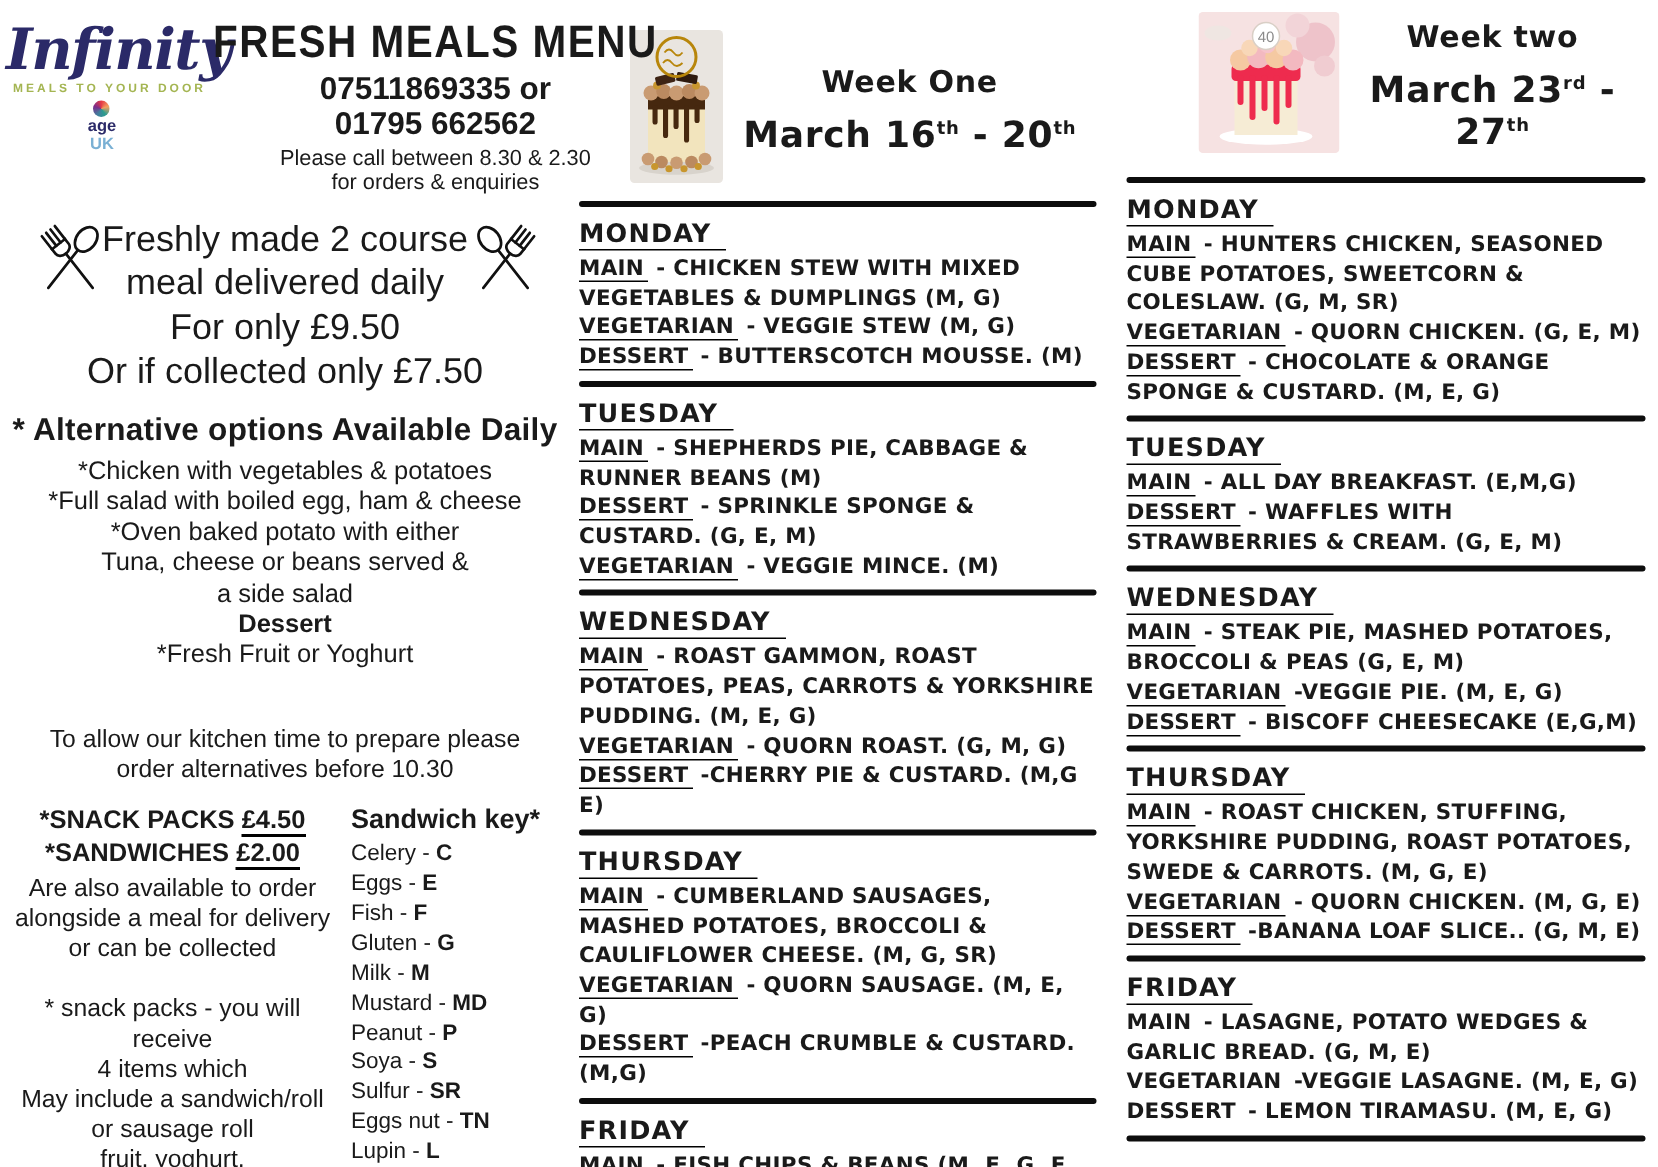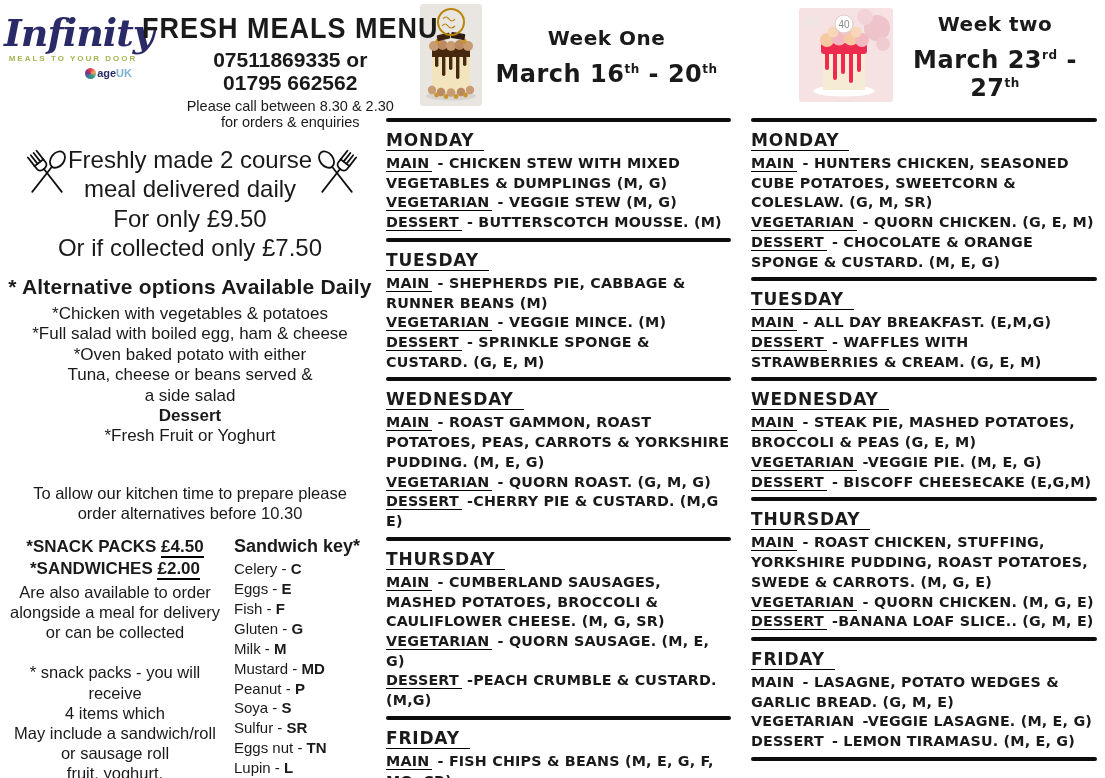--- a/index.html
+++ b/index.html
@@ -8,21 +8,21 @@
   .page { display:flex; width:1105px; height:778px; }
 
   
   .col-left { width:378px; flex:0 0 378px; padding:6px 2px 0 4px; }
   .top-row { display:flex; }
   .logo { width:138px; padding-top:8px; text-align:center; position:relative; }
   .logo-script { font-family:"DejaVu Serif", serif; font-style:italic; font-weight:bold;
     font-size:38px; color:#2b2a68; line-height:1.0; letter-spacing:-1px; }
   .logo-sub { font-size:8px; letter-spacing:2px; color:#a4b552; font-weight:bold; margin-top:2px; }
   .ageuk { margin-top:4px; font-size:11px; font-weight:bold; display:flex; justify-content:flex-end;
-    align-items:center; padding-right:10px; }
+    align-items:center; padding-right:10px;flex-direction:column; }
   .swirl { width:11px; height:11px; border-radius:50%; margin-right:1px;
     background:conic-gradient(#e63946,#f4a261,#2a9d8f,#457b9d,#7b2d8b,#e63946); display:inline-block; }
   .age-t { color:#2b2a68; } .uk-t { color:#7ab0d4; }
   .title-block { flex:1; text-align:center; padding-top:6px; }
   .main-title { font-size:27px; font-weight:800; letter-spacing:1px; line-height:1.05;
     transform:scaleY(1.12); transform-origin:top; white-space:nowrap; }
   .phones { font-size:21px; font-weight:bold; line-height:1.1; margin-top:8px; white-space:pre-line; }
   .call-note { font-size:14.5px; line-height:1.15; margin-top:3px; white-space:pre-line; }
 
   .promo { position:relative; text-align:center; margin-top:14px; }
@@ -41,21 +41,21 @@
   .snack-title { font-size:17px; font-weight:800; line-height:1.3; }
   .snack-title .price { border-bottom:2px solid #000; }
   .snack-body { font-size:16.5px; line-height:1.22; margin-top:2px; white-space:pre-line; }
   .snack-detail { font-size:16.5px; line-height:1.22; margin-top:20px; white-space:pre-line; }
   .allerg-col { flex:1; padding-left:8px; }
   .allerg-title { font-size:18px; font-weight:800; margin-bottom:2px; }
   .allerg-item { font-size:15px; line-height:1.33; }
   .allerg-item b { font-weight:800; }
 
   
-  .col-week { flex:0 0 363px; padding:0 10px 0 8px; }
+  .col-week { flex:0 0 363px; padding:16px 10px 0 8px; }
   .col-week.right { flex:1; padding:0 8px 0 10px; }
   .week-header { display:flex; align-items:center; height:114px; }
   .cake-wrap { margin-left:34px; }
   .col-week.right .cake-wrap { margin-left:48px; }
   .week-titles { flex:1; text-align:center; font-family:"DejaVu Sans", sans-serif; }
   .week-name { font-size:20px; font-weight:600; letter-spacing:0.5px; }
   .week-dates { font-size:24px; font-weight:600; margin-top:10px; letter-spacing:0.5px; }
   .week-dates sup { font-size:12px; }
   .rule { height:4px; background:#0d0d0d; border-radius:2px; margin:4px 0 6px 0; }
   .day { padding:2px 0 1px 0; }
@@ -227,22 +227,22 @@
       <h3 class="day-name">MONDAY</h3>
       <p class="mrow"><span class="lbl">MAIN</span><span> - CHICKEN STEW WITH MIXED VEGETABLES &amp;  DUMPLINGS (M, G)</span></p>
       <p class="mrow"><span class="lbl">VEGETARIAN</span><span> - VEGGIE STEW (M, G)</span></p>
       <p class="mrow"><span class="lbl">DESSERT</span><span> - BUTTERSCOTCH MOUSSE. (M)</span></p>
     </section>
     <div class="rule"></div>
 
     <section class="day">
       <h3 class="day-name">TUESDAY</h3>
       <p class="mrow"><span class="lbl">MAIN</span><span> - SHEPHERDS PIE, CABBAGE &amp; RUNNER BEANS (M)</span></p>
+      <p class="mrow"><span class="lbl">DESSERT</span><span> - SPRINKLE SPONGE &amp; CUSTARD. (G, E, M)</span></p>
       <p class="mrow"><span class="lbl">VEGETARIAN</span><span> - VEGGIE MINCE. (M)</span></p>
-      <p class="mrow"><span class="lbl">DESSERT</span><span> - SPRINKLE SPONGE &amp; CUSTARD. (G, E, M)</span></p>
     </section>
     <div class="rule"></div>
 
     <section class="day">
       <h3 class="day-name">WEDNESDAY</h3>
       <p class="mrow"><span class="lbl">MAIN</span><span> - ROAST GAMMON, ROAST POTATOES, PEAS, CARROTS &amp; YORKSHIRE PUDDING. (M, E, G)</span></p>
       <p class="mrow"><span class="lbl">VEGETARIAN</span><span> -  QUORN ROAST. (G, M, G)</span></p>
       <p class="mrow"><span class="lbl">DESSERT</span><span> -CHERRY PIE &amp; CUSTARD. (M,G E)</span></p>
     </section>
     <div class="rule"></div>

